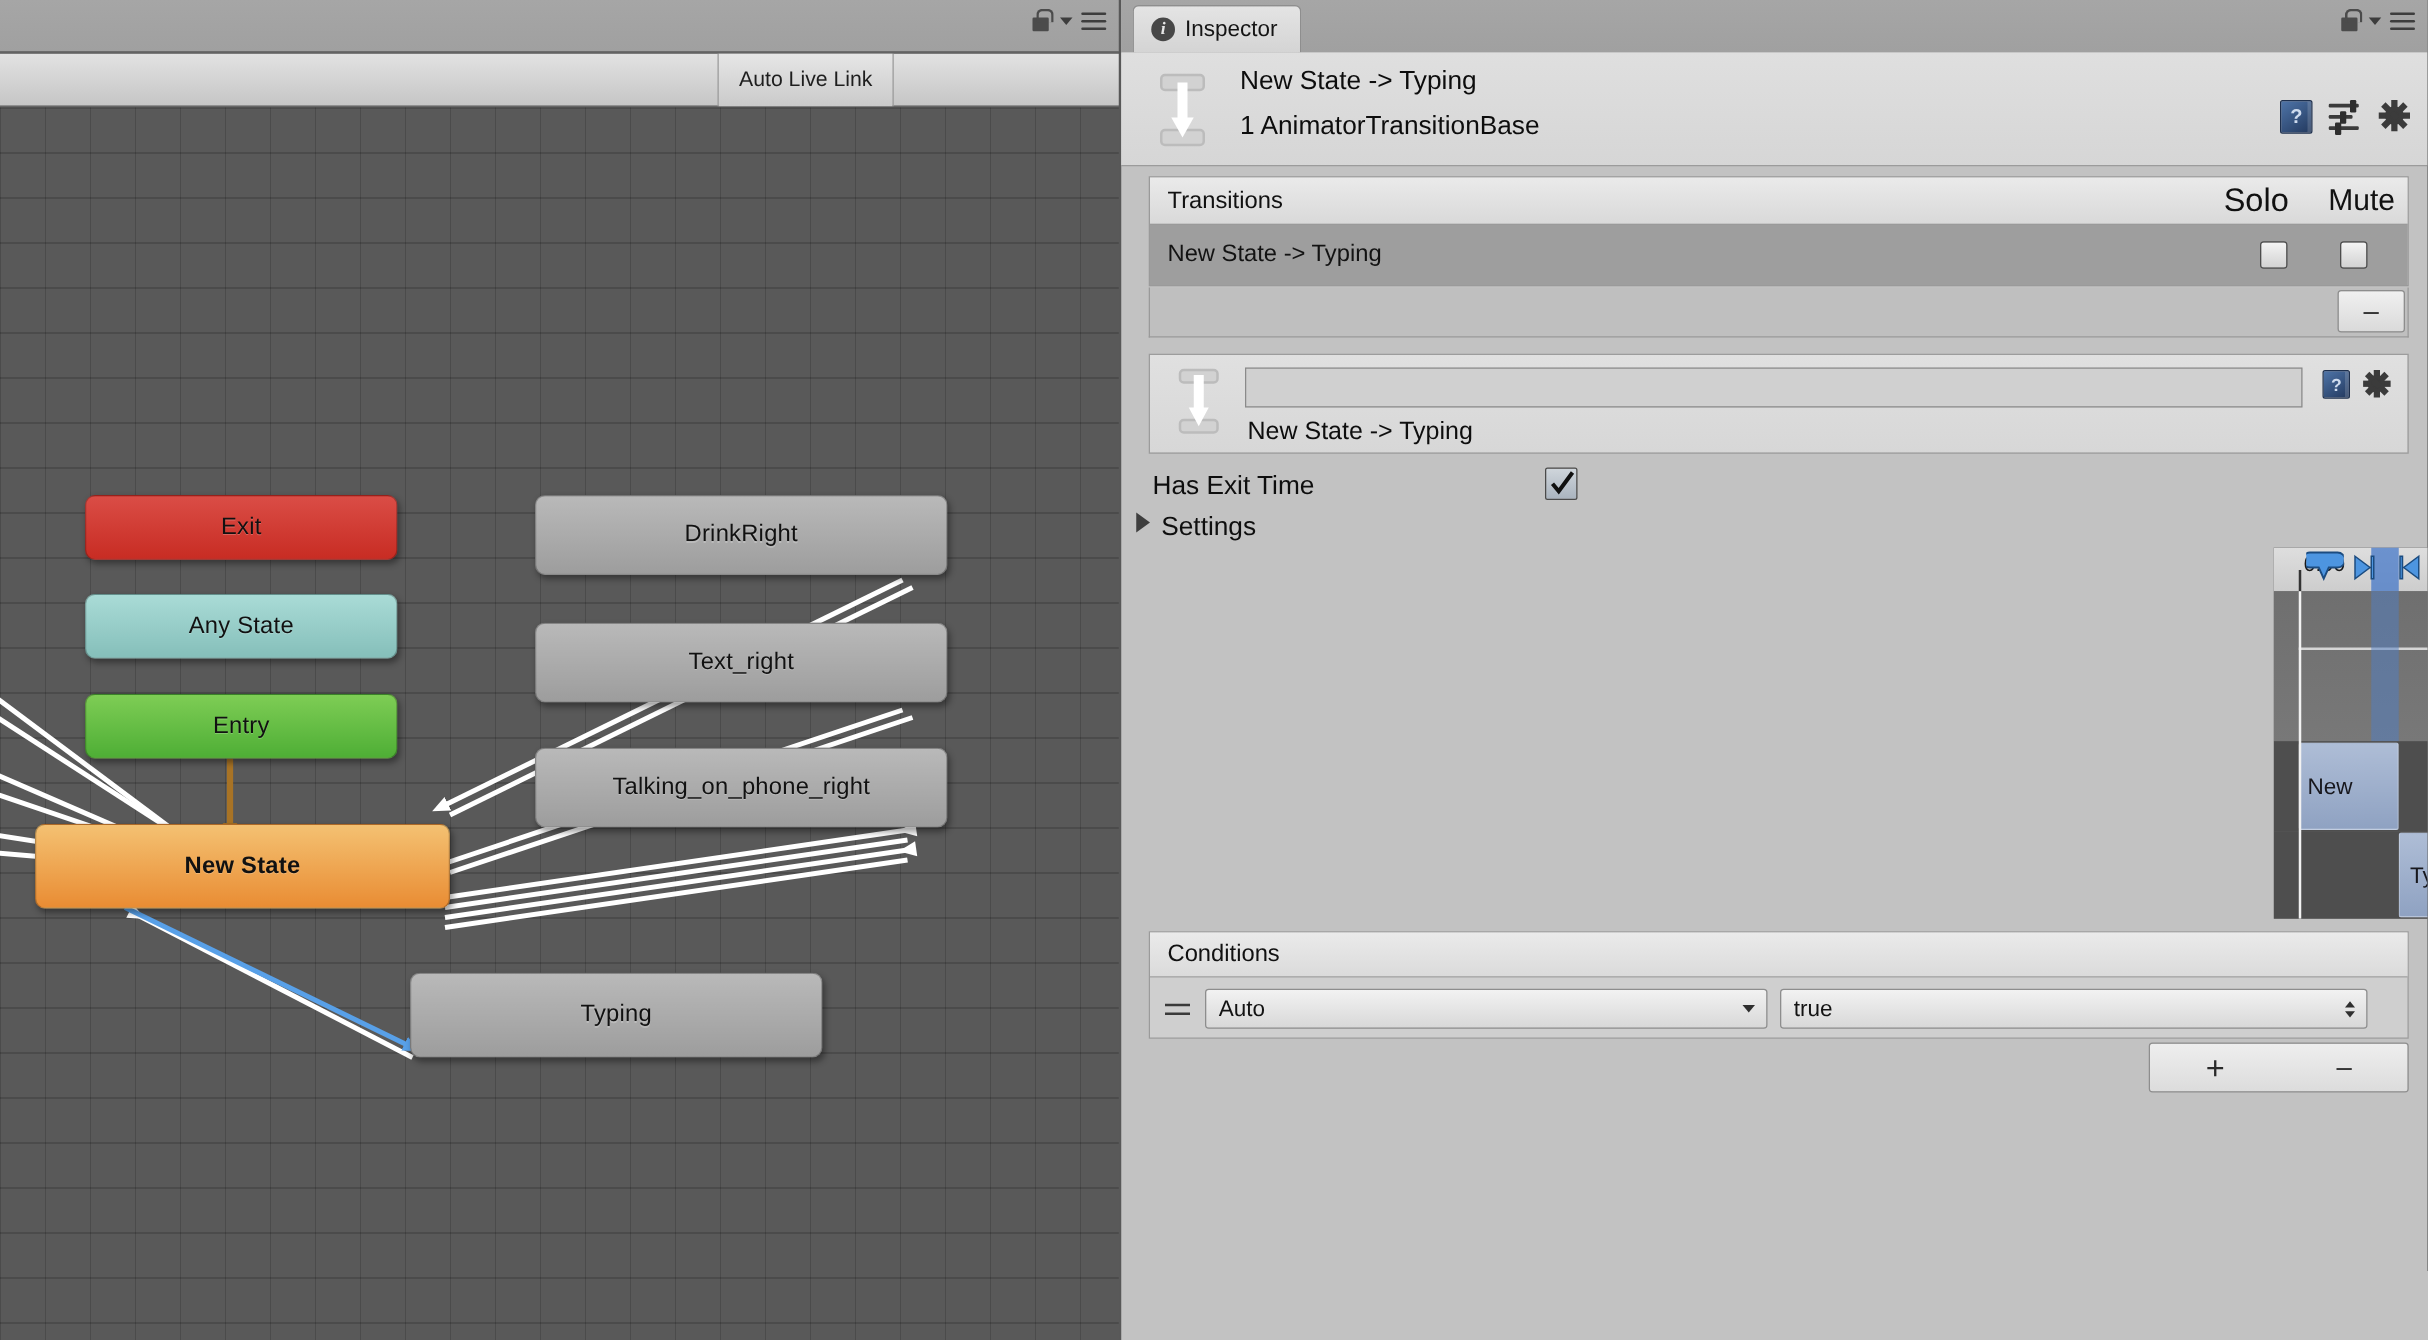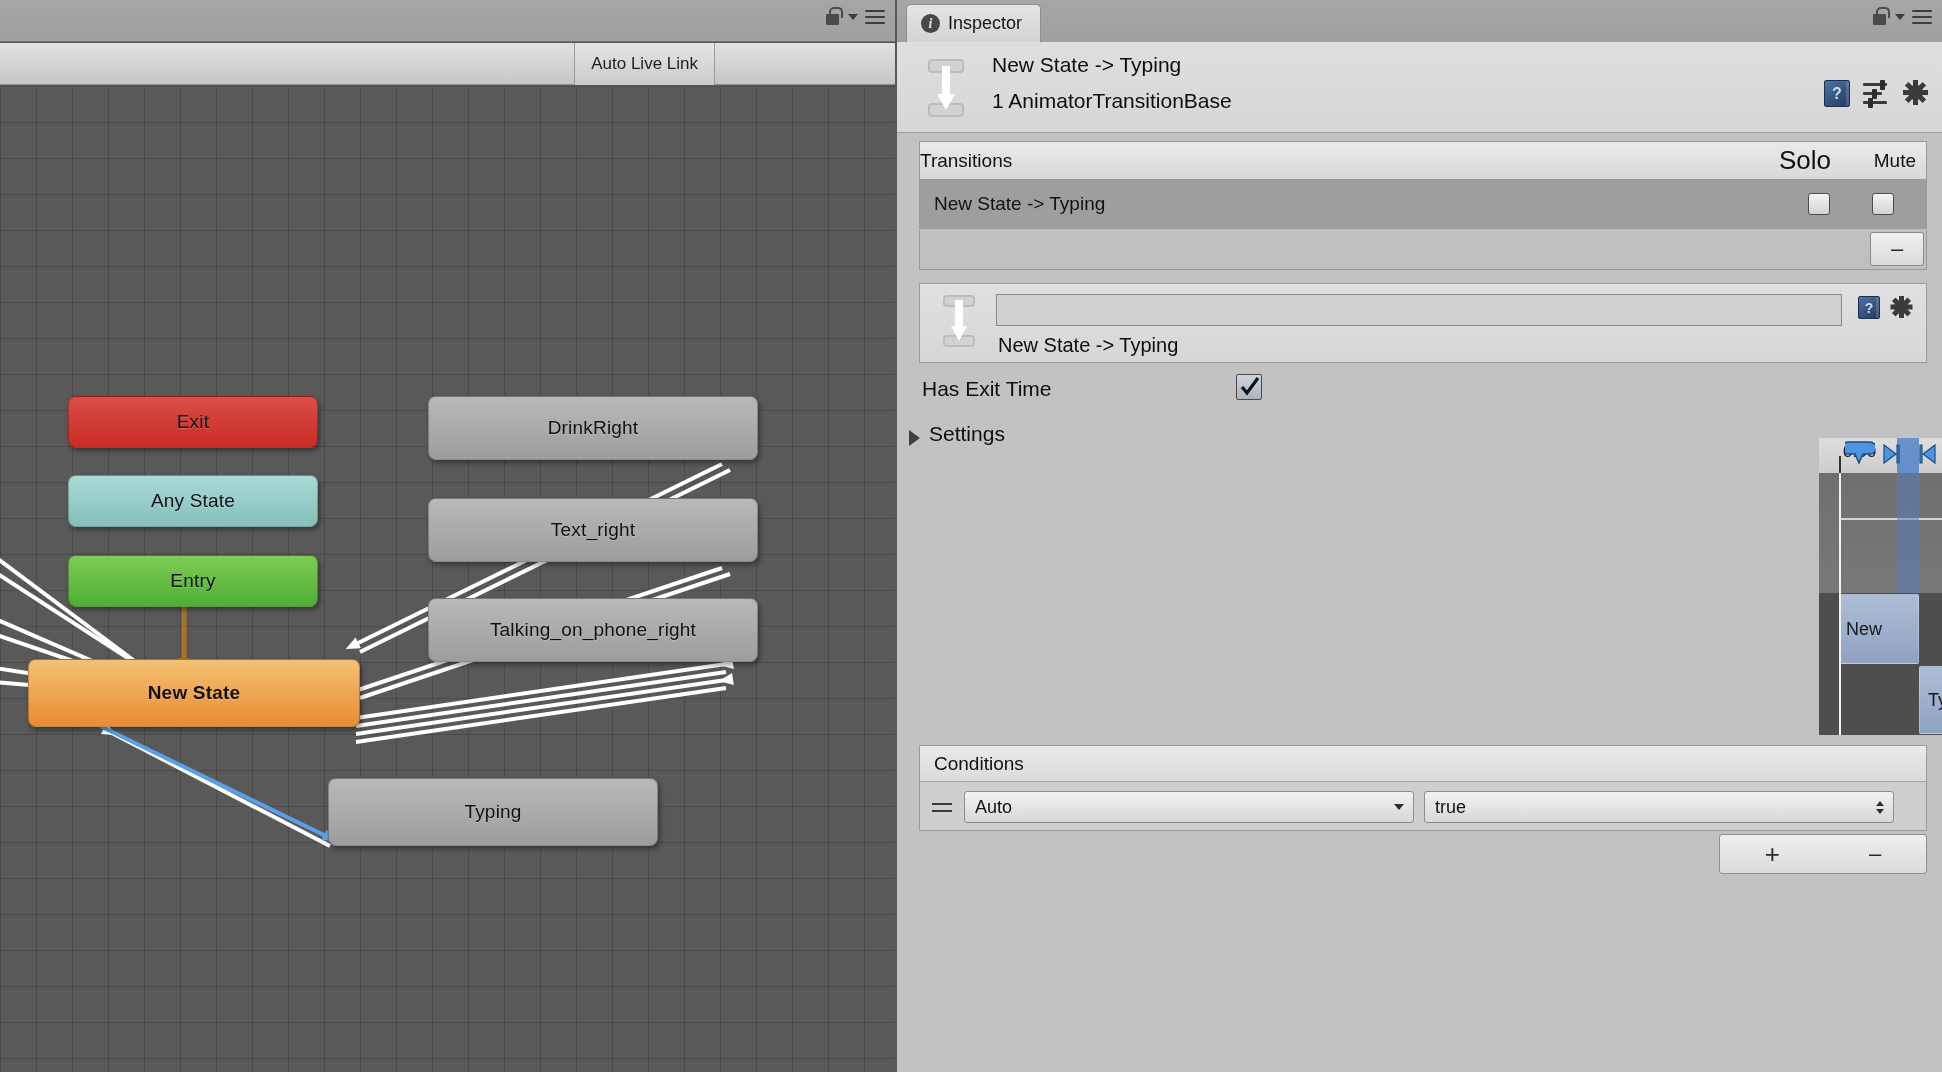--- a/index.html
+++ b/index.html
@@ -169,23 +169,23 @@
     left:22px; top:141px; width:1008px; height:88px;
     background:#bfbfbf;
     border:1px solid #9a9a9a;
   }
   .list-header {
     position:absolute; left:0; top:0; width:100%; height:38px;
     background:linear-gradient(#eaeaea,#d9d9d9);
     border-bottom:1px solid #9a9a9a;
     display:flex; align-items:center;
   }
-  .list-header .lbl { font-size:19px; color:#111; }
+  .list-header .lbl { margin-left:14px; font-size:19px; color:#111; }
   .list-header .solo { position:absolute; right:95px; font-size:26px; color:#111; }
-  .list-header .mute { position:absolute; right:10px;  font-size:19px; color:#111; }
+  .list-header .mute { position:absolute; right:10px;  font-size:24px; color:#111; }
 
   .list-row {
     position:absolute; left:0; top:38px; width:100%; height:48px;
     background:#9e9e9e; display:flex; align-items:center;
   }
   .list-row .lbl { margin-left:14px; font-size:19px; color:#131313; }
   .cbox {
     position:absolute; width:22px;height:22px;
     background:linear-gradient(#f4f4f4,#d2d2d2);
     border:1.5px solid #4d4d4d; border-radius:3px;
@@ -226,21 +226,21 @@
     position:absolute; left:22px; top:372px; width:1008px; height:40px;
   }
   #exit-time-label { position:absolute; left:3px; top:5px; font-size:21px; color:#0e0e0e; }
   #exit-time-check {
     position:absolute; left:317px; top:2px; width:26px; height:26px;
     background:linear-gradient(#cfd5db,#aab4bf);
     border:1.5px solid #4a4a4a; border-radius:2px;
   }
   #exit-time-check svg { position:absolute; left:2px; top:1px; }
 
-  #settings-row { position:absolute; left:22px; top:410px; height:36px; display:flex; align-items:flex-end; }
+  #settings-row { position:absolute; left:22px; top:410px; height:36px; display:flex; align-items:flex-start; }
   #settings-tri {
     width:0;height:0;border-top:8px solid transparent;border-bottom:8px solid transparent;
     border-left:11px solid #3e3e3e; margin-right:9px; margin-left:-10px;
   }
   #settings-label { font-size:21px; color:#0e0e0e; }
 
   
   #timeline {
     position:absolute; left:922px; top:438px; width:1020px; height:297px;
     background:#6b6b6b; overflow:hidden;

